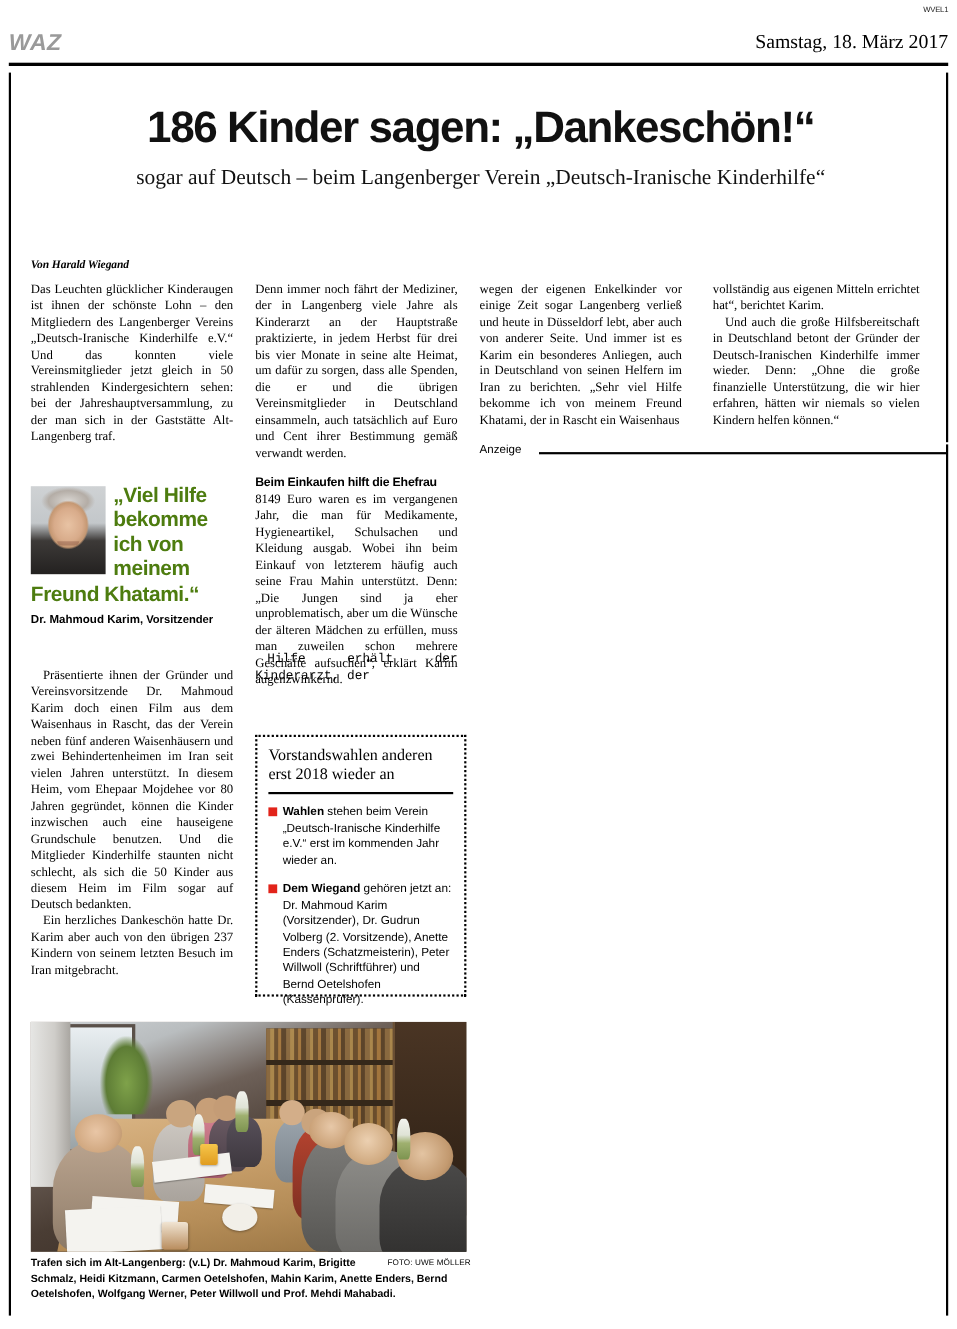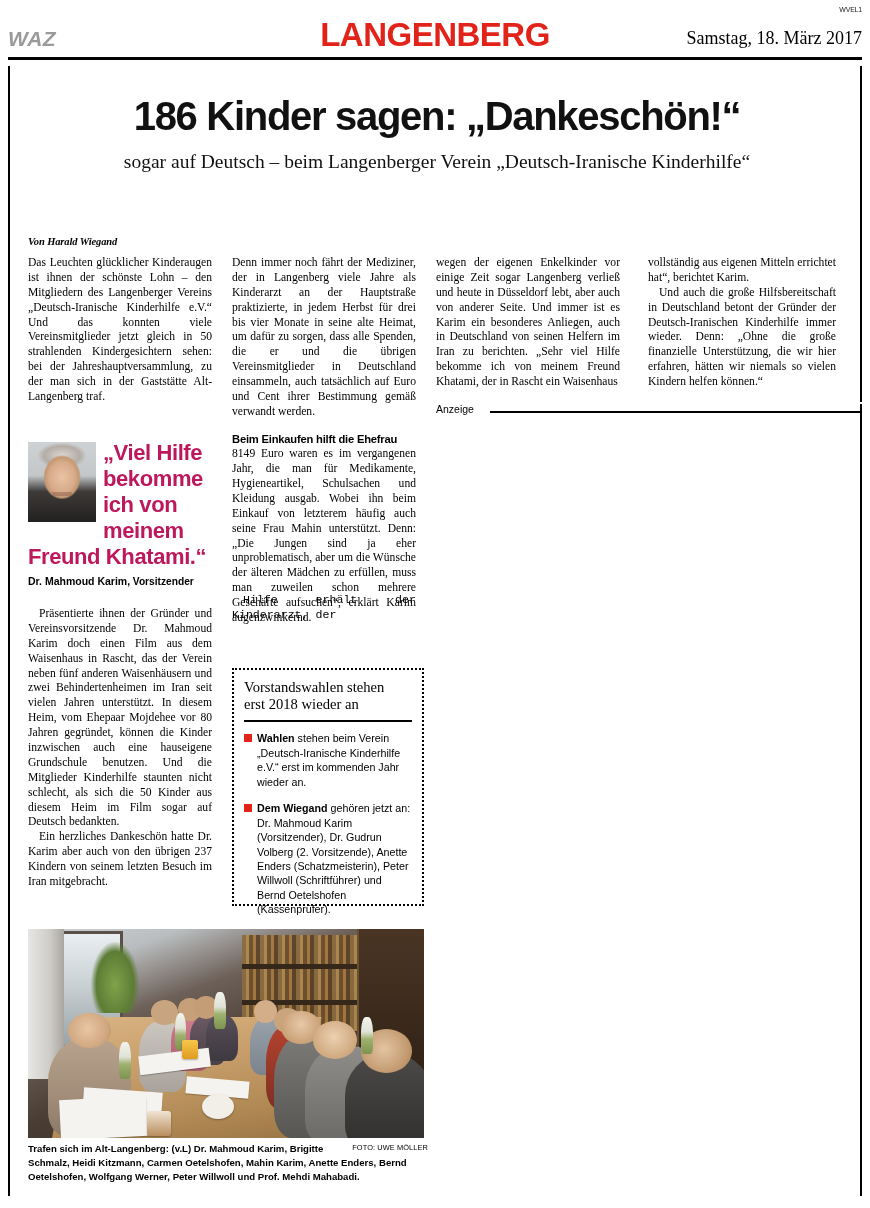--- a/index.html
+++ b/index.html
@@ -169,23 +169,23 @@
     position: absolute;
     left: 50%; top: 62%;
     width: 20px; height: 4px;
     margin-left: -10px;
     border-radius: 0 0 10px 10px;
     background: rgba(120,70,55,0.35);
   }
   .quote-text {
     font-family: "Liberation Sans", sans-serif;
     font-weight: bold;
-    font-size: 22px;
+    font-size: 19px;
     line-height: 1.18;
-    color: #be185d;
+    color: #4d7c0f;
     letter-spacing: -0.4px;
   }
   .quote-attrib {
     clear: both;
     padding-top: 5px;
     font-size: 10.5px;
     font-family: "Liberation Sans", sans-serif;
   }
   .quote-attrib b {
     font-weight: bold;
@@ -357,21 +357,20 @@
     float: right;
     padding-top: 1px;
     padding-left: 16px;
   }
 </style>
 </head>
 <body>
 
 <div class="masthead">
   <div class="mast-logo">WAZ</div>
-  <div class="mast-title">LANGENBERG</div>
   <div class="mast-pagecode">WVEL1</div>
   <div class="mast-date">Samstag, 18. März 2017</div>
   <div class="mast-rule"></div>
 </div>
 
 <div class="frame-left"></div>
 <div class="frame-right"></div>
 <div class="frame-right2"></div>
 
 <div class="headline-block">
@@ -405,21 +404,21 @@
   <div style="height:12px"></div>
   <div class="subhead-inline">Beim Einkaufen hilft die Ehefrau</div>
   <p>8149 Euro waren es im vergangenen Jahr, die man für Medikamente, Hygieneartikel, Schulsachen und Kleidung ausgab. Wobei ihn beim Einkauf von letzterem häufig auch seine Frau Mahin unterstützt. Denn: „Die Jungen sind ja eher unproblematisch, aber um die Wünsche der älteren Mädchen zu erfüllen, muss man zuweilen schon mehrere Geschäfte aufsuchen“, erklärt Karim augenzwinkernd.</p>
 </div>
 <div class="col col2b">
   <p class="indent">Hilfe erhält der Kinderarzt, der</p>
 </div>
 
 <div class="infobox">
   <div class="infobox-title">
-    <div>Vorstandswahlen stehen</div>
+    <div>Vorstandswahlen anderen</div>
     <div>erst 2018 wieder an</div>
   </div>
   <div class="infobox-rule"></div>
   <div class="infobox-item">
     <span class="bullet"></span><b>Wahlen</b><span> stehen beim Verein „Deutsch-Iranische Kinderhilfe e.V.“ erst im kommenden Jahr wieder an.</span>
   </div>
   <div class="infobox-item">
     <span class="bullet"></span><b>Dem Wiegand</b><span> gehören jetzt an: Dr. Mahmoud Karim (Vorsitzender), Dr. Gudrun Volberg (2. Vorsitzende), Anette Enders (Schatzmeisterin), Peter Willwoll (Schriftführer) und Bernd Oetelshofen (Kassenprüfer).</span>
   </div>
 </div>

